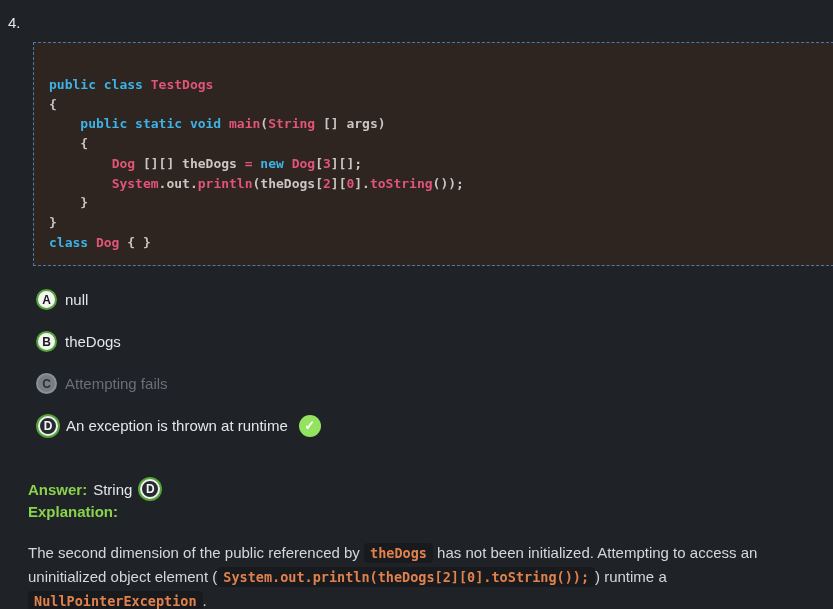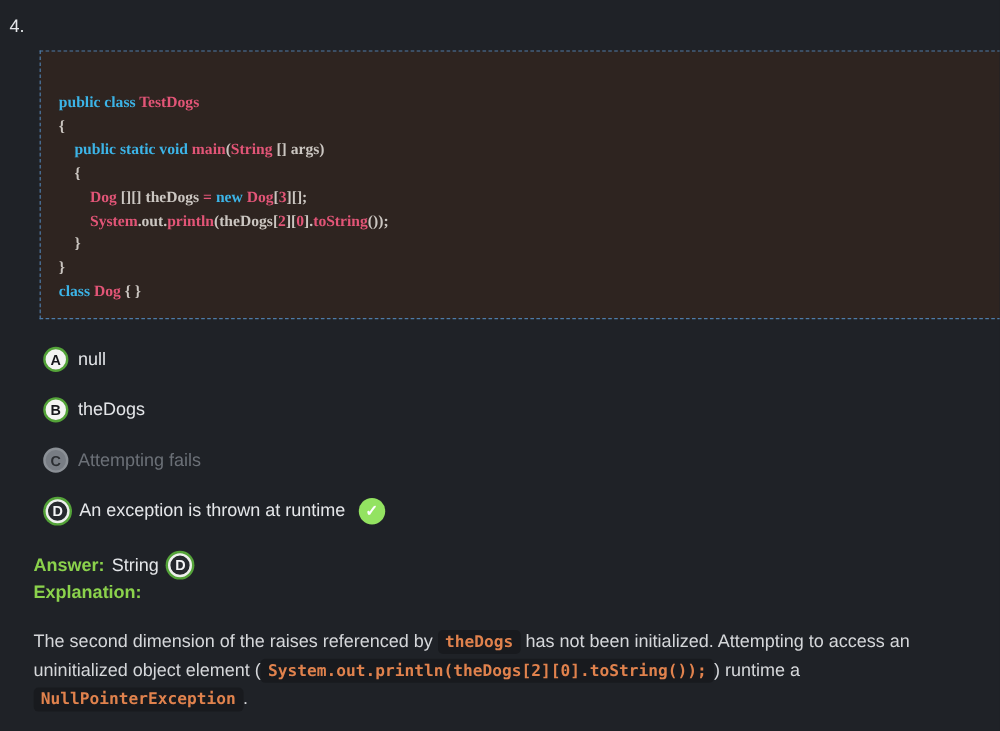--- a/index.html
+++ b/index.html
@@ -36,21 +36,21 @@
     background:var(--code-bg);
     border:1px dashed var(--code-border);
     padding:32px 20px 13px 15px;
     font-family:"DejaVu Sans Mono", monospace;
     font-size:13px;
     font-weight:700;
     line-height:19.7px;
     color:var(--code-plain);
     white-space:pre;
   }
-  .code-line{white-space:pre;font-family:Liberation Serif, serif;}
+  .code-line{white-space:pre;}
   .tk-pl{color:var(--code-plain);}
   .tk-kw{color:var(--code-keyword);}
   .tk-acc{color:var(--code-accent);}
   .options{margin:23px 0 0 36px;}
   .option{
     display:flex;
     align-items:center;
     gap:8px;
     height:21px;
     margin-bottom:21px;
@@ -86,21 +86,21 @@
     width:22px;height:22px;
     border-radius:50%;
     background:var(--check-fill);
     color:#fdfefd;
     font-size:13px;font-weight:700;
     display:inline-flex;align-items:center;justify-content:center;
     margin-left:3px;
     flex:0 0 auto;
   }
   .answer-row{
-    margin:25px 0 0 28px;
+    margin:43px 0 0 28px;
     display:flex;align-items:center;gap:6px;
     font-size:15px;
   }
   .answer-label{color:var(--heading-green);font-weight:700;}
   .explanation-heading{
     margin:4px 0 0 28px;
     color:var(--heading-green);
     font-weight:700;
     font-size:15px;
   }
@@ -150,13 +150,13 @@
 </div>
 
 <div class="answer-row">
   <span class="answer-label">Answer:</span>
   <span>String</span>
   <span class="badge dark">D</span>
 </div>
 
 <div class="explanation-heading">Explanation:</div>
 
-<p class="explanation"><span>The second dimension of the raises referenced by </span><code class="inline-code">theDogs</code><span> has not been initialized. Attempting to access an uninitialized object element (</span><code class="inline-code">System.out.println(theDogs[2][0].toString());</code><span>) runtime a </span><code class="inline-code">NullPointerException</code><span>.</span></p>
+<p class="explanation"><span>The second dimension of the public referenced by </span><code class="inline-code">theDogs</code><span> has not been initialized. Attempting to access an uninitialized object element (</span><code class="inline-code">System.out.println(theDogs[2][0].toString());</code><span>) runtime a </span><code class="inline-code">NullPointerException</code><span>.</span></p>
 
 </body></html>

